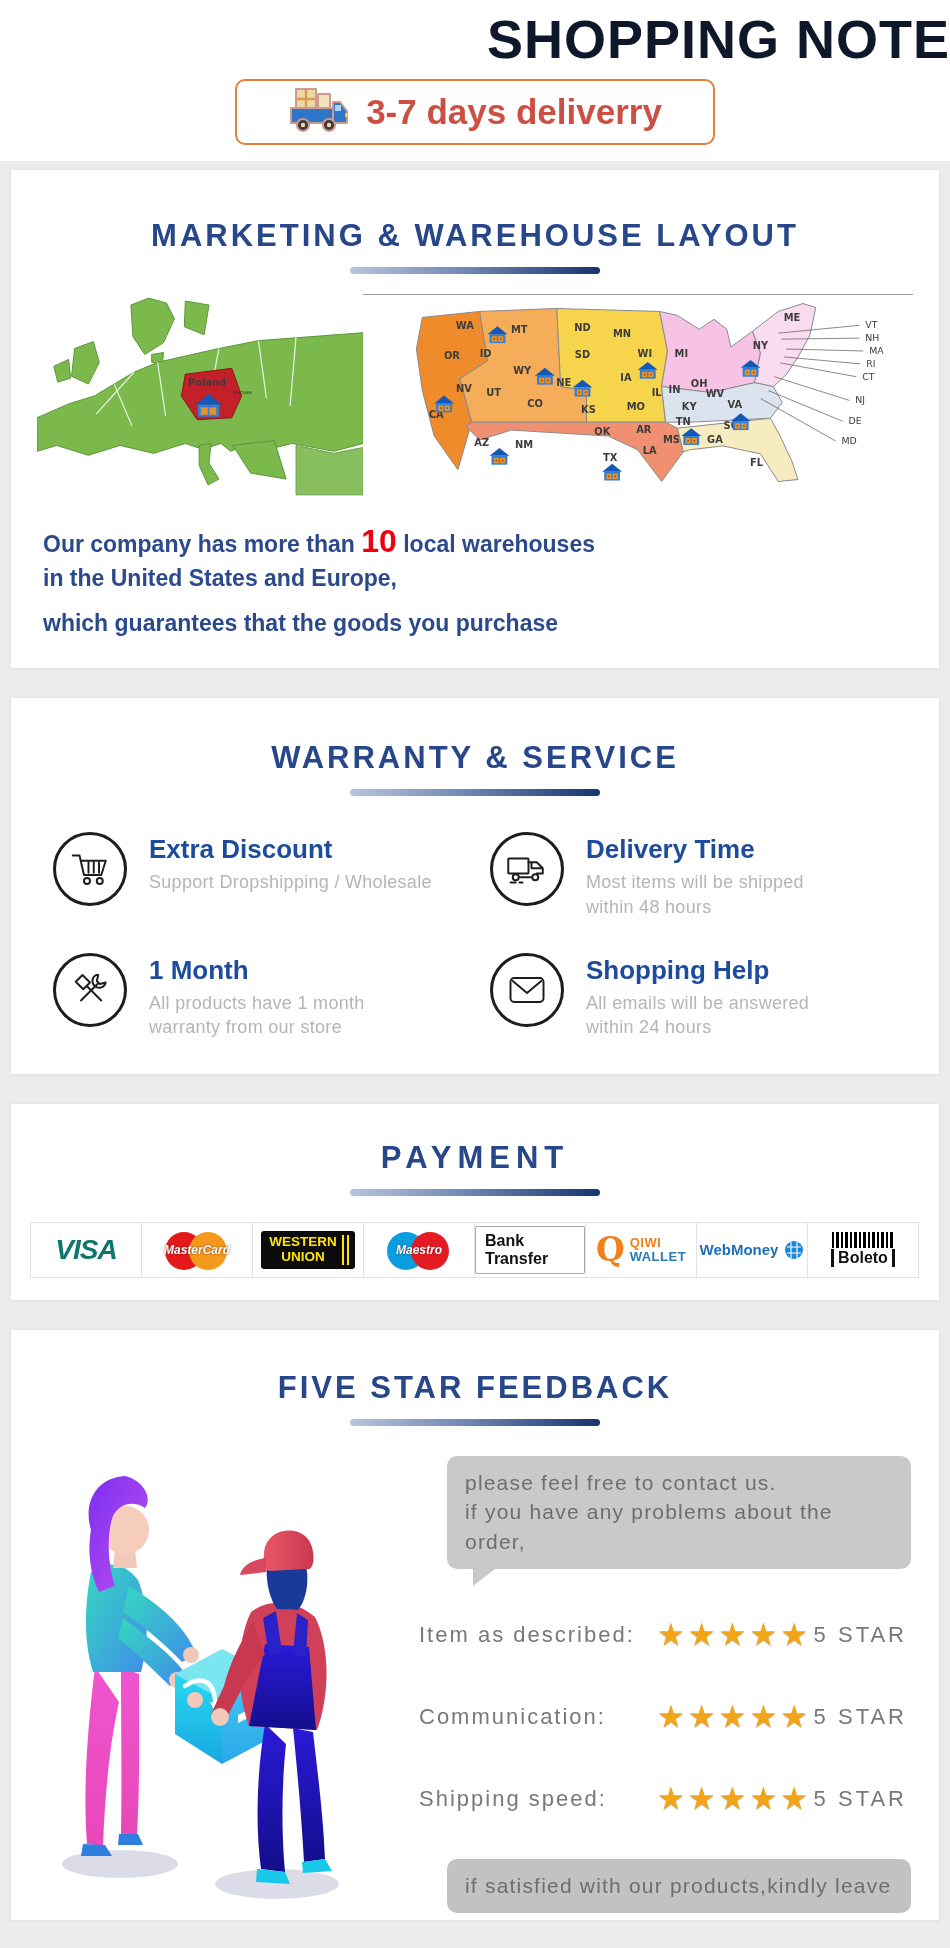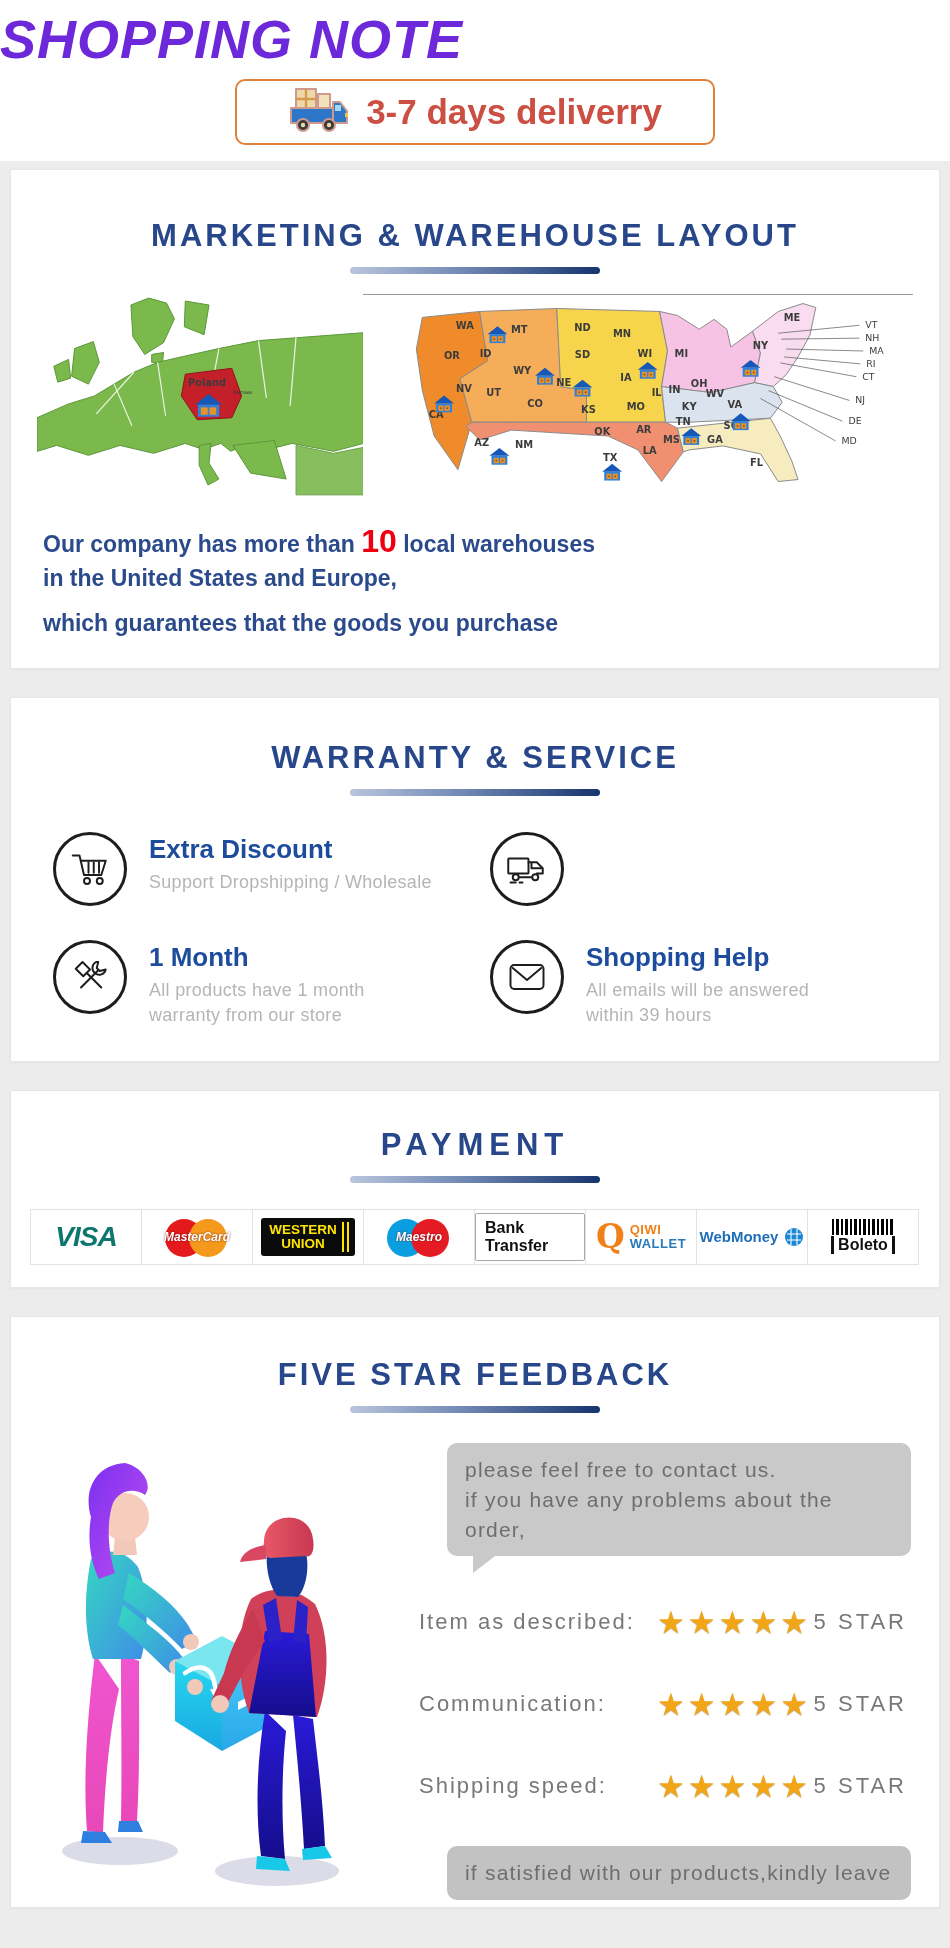--- a/index.html
+++ b/index.html
@@ -4,22 +4,22 @@
 <style>
   * { margin:0; padding:0; box-sizing:border-box; }
   html { background:#fff; }
   body {
     width:950px; height:1948px; margin:0 auto; background:#ececec;
     font-family:"Liberation Sans", sans-serif; overflow:hidden; position:relative;
   }
   
   .top-area { background:#fff; padding:10px 0 16px; }
   .main-title {
-    text-align:left; font-size:54px; font-weight:800; color:#6d28d9;
-    letter-spacing:1px; line-height:1.1;font-style:italic;
+    text-align:right; font-size:54px; font-weight:800; color:#0f172a;
+    letter-spacing:1px; line-height:1.1;
   }
   .delivery-badge {
     width:480px; margin:10px auto 0; border:2px solid #e0823c; border-radius:10px;
     background:#fff; display:flex; align-items:center; justify-content:center;
     gap:16px; padding:4px 10px; height:66px;
   }
   .delivery-badge .badge-text { font-size:35px; font-weight:800; color:#cc4f43; letter-spacing:0; }
   
   .card {
     background:#fff; margin:0 10px; border:1px solid #e6e6e6;
@@ -319,20 +319,27 @@
       <div class="ico-circle">
         <svg viewBox="0 0 64 64">
           <rect x="7" y="18" width="27" height="20" rx="1"></rect>
           <path d="M34 23 h11 l8 8 v7 h-8"></path>
           <path d="M38 24 v7 h13"></path>
           <circle cx="17" cy="43" r="4"></circle>
             <circle cx="43" cy="43" r="4"></circle>
           <path d="M22 43 h16 M10 50 h7 M22 50 h4"></path>
         </svg>
       </div>
+      <div>
+        <div class="w-title">Delivery Time</div>
+        <div class="w-desc">
+          <div>Most items will be shipped</div>
+          <div>within 48 hours</div>
+        </div>
+      </div>
     </div>
 
     <div class="w-item">
       <div class="ico-circle">
         <svg viewBox="0 0 64 64">
           <path d="M40 12 a9 9 0 1 0 13 10 l-8 2 -4 -4 2 -8 z"></path>
           <path d="M43 23 L20 46"></path>
           <path d="M13 21 l9 -9 10 10 -9 9 z"></path>
           <path d="M28 27 L47 46"></path>
         </svg>
@@ -350,21 +357,21 @@
       <div class="ico-circle">
         <svg viewBox="0 0 64 64">
           <rect x="10" y="16" width="44" height="32" rx="5"></rect>
           <path d="M13 20 L32 36 L51 20"></path>
         </svg>
       </div>
       <div>
         <div class="w-title">Shopping Help</div>
         <div class="w-desc">
           <div>All emails will be answered</div>
-          <div>within 39 hours</div>
+          <div>within 24 hours</div>
         </div>
       </div>
     </div>
 
   </div>
 </div>
 <div class="card-gap"></div>
 
 <div class="card" id="card-payment">
   <div class="sec-title" style="letter-spacing:6px;">PAYMENT</div>

